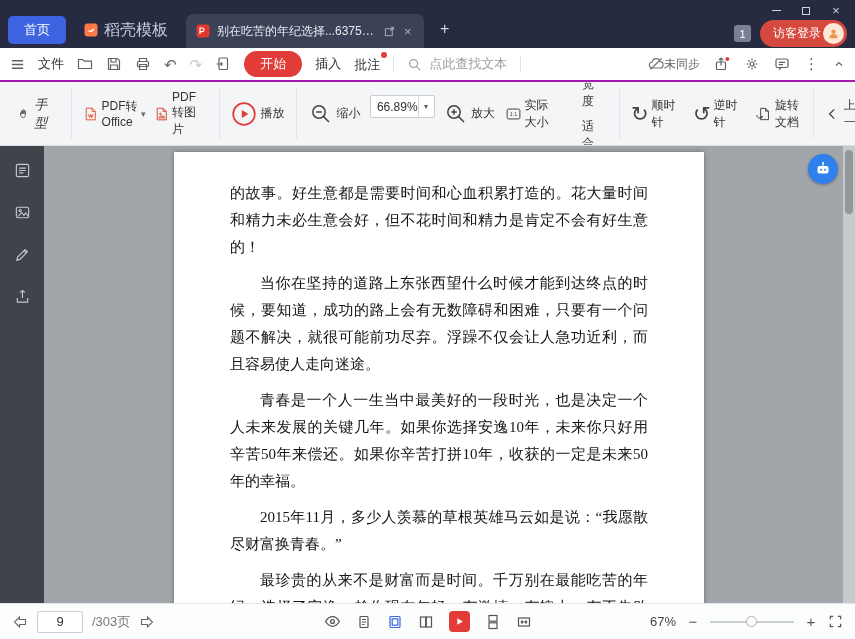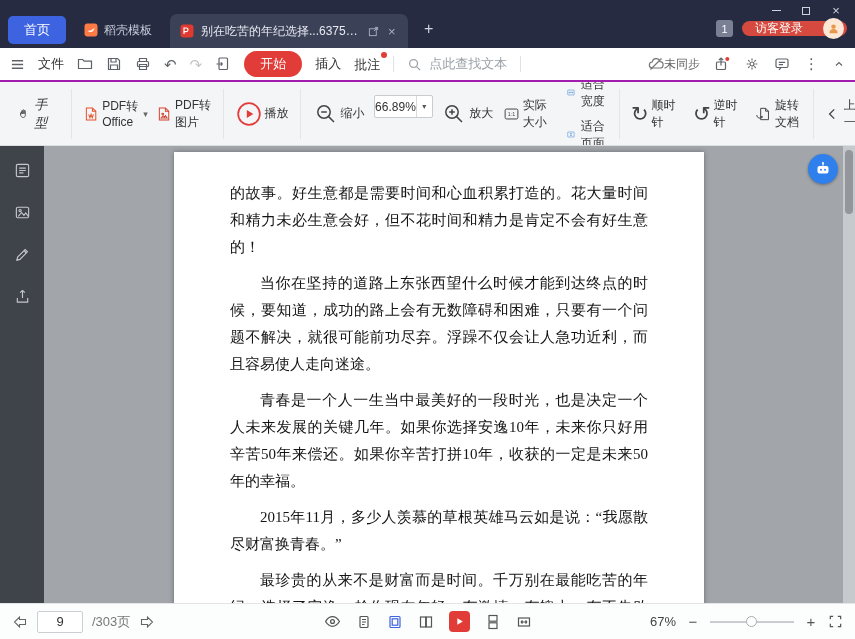--- a/index.html
+++ b/index.html
@@ -5,38 +5,38 @@
   * { box-sizing: border-box; margin: 0; padding: 0; }
   html,body { width:855px; height:639px; overflow:hidden;
     font-family:"Liberation Sans","DejaVu Sans",sans-serif; }
   .app { width:855px; height:639px; display:flex; flex-direction:column; background:#fff; }
 
   
   .titlebar { height:48px; background:#262b42; position:relative; flex:0 0 auto; }
   .tabs { position:absolute; left:8px; bottom:0; display:flex; align-items:flex-end; gap:8px; }
   .tab-home { height:28px; min-width:58px; margin-bottom:4px; background:#3d63e0; color:#fff;
     border-radius:5px; display:flex; align-items:center; justify-content:center; font-size:13px; padding:0 10px;}
-  .tab-docer { height:28px; margin-bottom:4px; color:#c8ccda; font-size:12px;
+  .tab-docer { height:28px; margin-bottom:4px; color:#c8ccda; font-size:16px;
     display:flex; align-items:center; gap:6px; padding:0 10px; }
   .tab-doc { height:34px; background:#3b4157; border-radius:7px 7px 0 0; color:#e8eaf2; font-size:12px;
     display:flex; align-items:center; gap:7px; padding:0 10px; max-width:260px; }
   .tab-doc .title { max-width:160px; white-space:nowrap; overflow:hidden; text-overflow:ellipsis; }
   .tab-close { color:#aab0c2; font-size:13px; line-height:1; padding:1px 2px; }
   .tab-new { width:26px; height:26px; margin-bottom:6px; color:#cfd3dd; font-size:16px;
     display:flex; align-items:center; justify-content:center; border-radius:4px; }
   .win { position:absolute; top:3px; right:4px; display:flex; }
   .win span { width:30px; height:15px; display:flex; align-items:center; justify-content:center; color:#cfd3dd; }
   .win .min-bar { width:9px; height:1px; background:#cfd3dd; display:block; }
   .win .max-box { width:8px; height:8px; border:1px solid #cfd3dd; display:block; }
   .win .close-x { font-size:13px; }
   .account { position:absolute; top:20px; right:8px; display:flex; align-items:center; gap:9px; }
   .msg-badge { width:17px; height:17px; background:#7a8094; border-radius:3px; color:#fff; font-size:11px;
     display:flex; align-items:center; justify-content:center; }
-  .login-btn { height:15px; background:#d5493f; border-radius:14px; color:#fff; font-size:12px;
-    display:flex; align-items:center; gap:20px; padding:0 3px 0 13px; }
+  .login-btn { height:27px; background:#d5493f; border-radius:14px; color:#fff; font-size:12px;
+    display:flex; align-items:center; gap:2px; padding:0 3px 0 13px; }
   .avatar { width:21px; height:21px; background:#fde8d8; border-radius:50%;
     display:flex; align-items:center; justify-content:center; }
 
   
   .menubar { height:34px; background:#fff; border-bottom:2px solid #a21caf;
     display:flex; align-items:center; padding:8px 10px; flex:0 0 auto; }
   .menu-left { display:flex; align-items:center; gap:13px; color:#5f6368; }
   .menu-label { font-size:13px; color:#333; }
   .ic { display:block; }
   .dim { color:#c2c5c9; }
@@ -57,21 +57,21 @@
   .tool-col { display:flex; flex-direction:column; gap:3px; margin:0 2px; }
   .tool-row { display:flex; align-items:center; gap:6px; font-size:13px; color:#333;
     padding:3px 10px; border-radius:3px;font-style:italic; }
   .tool-row.selected { background:#dde2ea; }
   .big-btn { display:flex; align-items:center; justify-content:center;
     min-width:62px; height:58px; font-size:12px; color:#333; gap:3px; padding:0 4px; }
   .big-btn .lbl { display:flex; align-items:center; gap:2px; }
   .caret { font-size:9px; color:#666; }
   .glyph-ic { font-size:21px; line-height:22px; color:#444; }
   .zoom-combo { width:80px; height:23px; border:1px solid #c8ccd1; background:#fff; border-radius:2px;
-    display:flex; align-items:center; font-size:12px; color:#333; 
+    display:flex; align-items:center; font-size:12px; color:#333; padding-left:6px;
     align-self:flex-start; margin:13px 4px 0; }
   .combo-caret { margin-left:auto; width:16px; height:100%; border-left:1px solid #d6d9dd;
     display:flex; align-items:center; justify-content:center; font-size:8px; color:#555; }
   .fit-col { display:flex; flex-direction:column; gap:4px; }
   .fit-row { display:flex; align-items:center; gap:6px; font-size:12px; color:#333; padding:2px 6px; }
   .prev-btn { margin-left:auto; margin-right:-16px; min-width:44px; }
 
   
   .main { flex:1; display:flex; min-height:0; }
   .sidebar { width:44px; background:#3f434a; display:flex; flex-direction:column; align-items:center;

